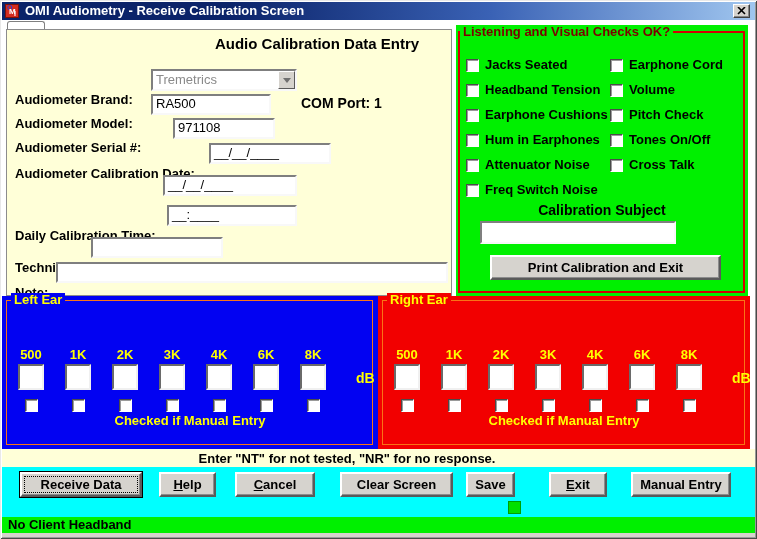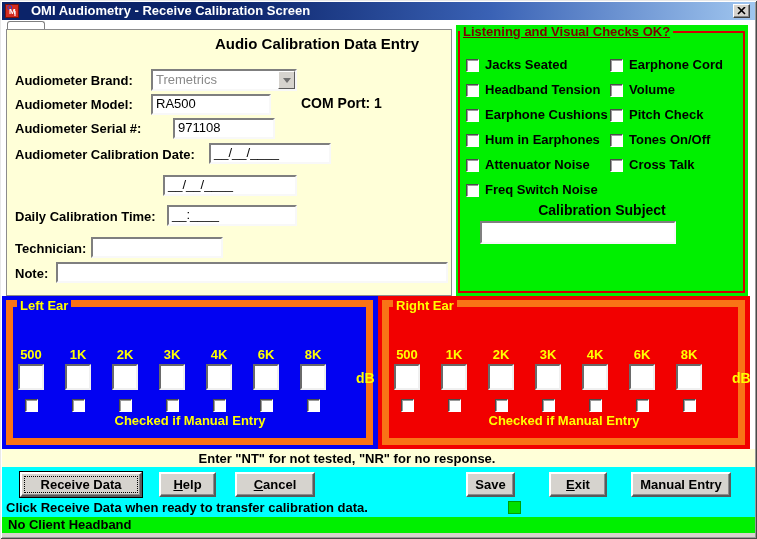--- a/index.html
+++ b/index.html
@@ -14,30 +14,30 @@
   .titlebar {
     position:absolute; left:2px; top:2px; right:2px; height:18px;
     background:linear-gradient(90deg,#0b2369 0%,#0b2369 30%,#3a62b5 65%,#a0c6ef 100%);
     display:flex; align-items:center;
   }
   .app-icon { position:relative; width:14px; height:14px; margin-left:3px; background:#d42b1e;
     border:1px solid #7a1008; flex:0 0 auto; }
   .app-icon .o { position:absolute; left:1px; top:-1px; font:bold 7px/8px "Liberation Sans",sans-serif; color:#2a3fd4; }
   .app-icon .m { position:absolute; left:3px; top:3px; font:bold 8px/8px "Liberation Sans",sans-serif; color:#ffffff; }
   .app-icon .i { position:absolute; right:2px; bottom:-1px; font:bold 7px/8px "Liberation Sans",sans-serif; color:#ffffff; }
-  .title-text { color:#ffffff; font:bold 13px/18px "Liberation Sans",sans-serif; margin-left:12px; white-space:nowrap; }
+  .title-text { color:#ffffff; font:bold 13px/18px "Liberation Sans",sans-serif; margin-left:6px; white-space:nowrap; }
   .close-btn {
     position:absolute; right:5px; top:2px; width:17px; height:14px; background:#d6d3ce;
     border-top:1px solid #ffffff; border-left:1px solid #ffffff;
     border-right:1px solid #404040; border-bottom:1px solid #404040;
     box-shadow: inset -1px -1px 0 #848484;
     display:flex; align-items:center; justify-content:center;
   }
   
-  .lbl { position:absolute; font:bold 13px/15px "Liberation Sans",sans-serif; color:#000; white-space:nowrap; }
+  .lbl { position:absolute; font:bold 13px/15px "Liberation Sans",sans-serif; color:#000; white-space:nowrap;margin-top:19px; }
   .inp {
     position:absolute; background:#ffffff; overflow:hidden; white-space:nowrap;
     border-top:2px solid #7f7f7f; border-left:2px solid #7f7f7f;
     border-bottom:2px solid #f8f8f8; border-right:2px solid #f8f8f8;
     font:13px/16px "Liberation Sans",sans-serif; color:#000; padding:0 3px;
   }
   .btn {
     position:absolute; background:#d6d3ce; cursor:default;
     border-top:2px solid #ffffff; border-left:2px solid #ffffff;
     border-right:2px solid #5a5a5a; border-bottom:2px solid #5a5a5a;
@@ -69,28 +69,28 @@
     border-top:2px solid #7f7f7f; border-left:2px solid #7f7f7f;
     border-bottom:2px solid #f8f8f8; border-right:2px solid #f8f8f8; }
   .combo-value { position:absolute; left:3px; top:1px; font:13px/16px "Liberation Sans",sans-serif; color:#8a8a8a; }
   .combo-btn { position:absolute; right:0; top:0; bottom:0; width:17px; background:#d6d3ce;
     border-top:1px solid #fff; border-left:1px solid #fff; border-right:1px solid #5a5a5a; border-bottom:1px solid #5a5a5a;
     display:flex; align-items:center; justify-content:center; }
   .arrow-down { width:0; height:0; border-left:4px solid transparent; border-right:4px solid transparent; border-top:5px solid #707070; }
   
   .panel-green { position:absolute; left:456px; top:25px; width:292px; height:271px; background:#00F000; }
   .green-frame { left:2px; top:6px; right:3px; bottom:3px; border:2px solid #d40000; }
-  .green-frame .frame-title { left:0px; background:#00F000; color:#7b0000;text-decoration:underline; }
+  .green-frame .frame-title { left:0px; background:#00F000; color:#7b0000; }
   .gchk { position:absolute; display:flex; align-items:center; gap:6px; }
   .gchk-label { font:bold 13px/14px "Liberation Sans",sans-serif; color:#000; white-space:nowrap; }
   .subject-label { position:absolute; left:0; right:0; top:177px; text-align:center;
     font:bold 14px/16px "Liberation Sans",sans-serif; color:#000; }
   
   .ear-panel { position:absolute; top:296px; height:153px; }
-  .ear-frame { left:4px; top:4px; right:5px; bottom:4px; border:7px solid #f97316; }
+  .ear-frame { left:4px; top:4px; right:5px; bottom:4px; border:1px solid #f97316; }
   .ear-frame .frame-title { left:4px; color:#ffff00; }
   .freq-row { position:absolute; left:0; top:52px; display:flex; padding-left:16px; gap:21px; align-items:flex-start; }
   .fcol { display:flex; flex-direction:column; align-items:center; width:26px; }
   .flabel { font:bold 13px/14px "Liberation Sans",sans-serif; color:#ffff00; margin-bottom:2px; }
   .fbox { width:26px; height:26px; background:#ffffff;
     border-top:2px solid #6a6a6a; border-left:2px solid #6a6a6a;
     border-bottom:2px solid #f0f0f0; border-right:2px solid #f0f0f0; }
   .fcol .cb { margin-top:9px; }
   .db-label { font:bold 14px/16px "Liberation Sans",sans-serif; color:#ffff00; margin-left:9px; margin-top:22px; }
   .manual-label { position:absolute; left:0; right:0; top:117px; text-align:center;
@@ -205,20 +205,23 @@
         <span class="cb"></span>
         <span class="gchk-label">Tones On/Off</span>
       </div>
     <div class="gchk" style="left:154px;top:133px">
         <span class="cb"></span>
         <span class="gchk-label">Cross Talk</span>
       </div>
 
     <div class="subject-label">Calibration Subject</div>
     <div class="inp" style="left:24px;top:196px;width:196px;height:23px"></div>
+    <div class="btn" style="left:34px;top:230px;width:231px;height:25px">
+        <span class="btn-label">Print Calibration and Exit</span>
+      </div>
   </div>
 
   <div class="ear-panel" style="left:2px;width:376px;background:#0202F2">
     <div class="frame ear-frame">
       <span class="frame-title" style="background:#0202F2">Left Ear</span>
     </div>
     <div class="freq-row">
       <div class="fcol">
           <div class="flabel">500</div>
           <div class="fbox"></div>
@@ -311,30 +314,32 @@
   <div class="button-strip">
     <div class="btn btn-default" style="left:18px;top:5px;width:122px;height:25px">
         <span class="btn-label">Receive Data</span>
       </div>
     <div class="btn ul" style="left:157px;top:5px;width:57px;height:25px">
         <span class="btn-label">Help</span>
       </div>
     <div class="btn ul" style="left:233px;top:5px;width:80px;height:25px">
         <span class="btn-label">Cancel</span>
       </div>
+    <div class="btn" style="left:338px;top:5px;width:113px;height:25px">
+        <span class="btn-label">Clear Screen</span>
+      </div>
     <div class="btn" style="left:464px;top:5px;width:49px;height:25px">
         <span class="btn-label">Save</span>
       </div>
     <div class="btn ul" style="left:547px;top:5px;width:58px;height:25px">
         <span class="btn-label">Exit</span>
       </div>
     <div class="btn" style="left:629px;top:5px;width:100px;height:25px">
         <span class="btn-label">Manual Entry</span>
       </div>
-    <div class="instruction">Click Receive Data when ready to transfer calibration data.</div>
     <div class="indicator"></div>
   </div>
 
   <div class="status-bar">
     <div class="status-text">No Client Headband</div>
   </div>
   <div class="bottom-edge"></div>
 
 </div>
 

